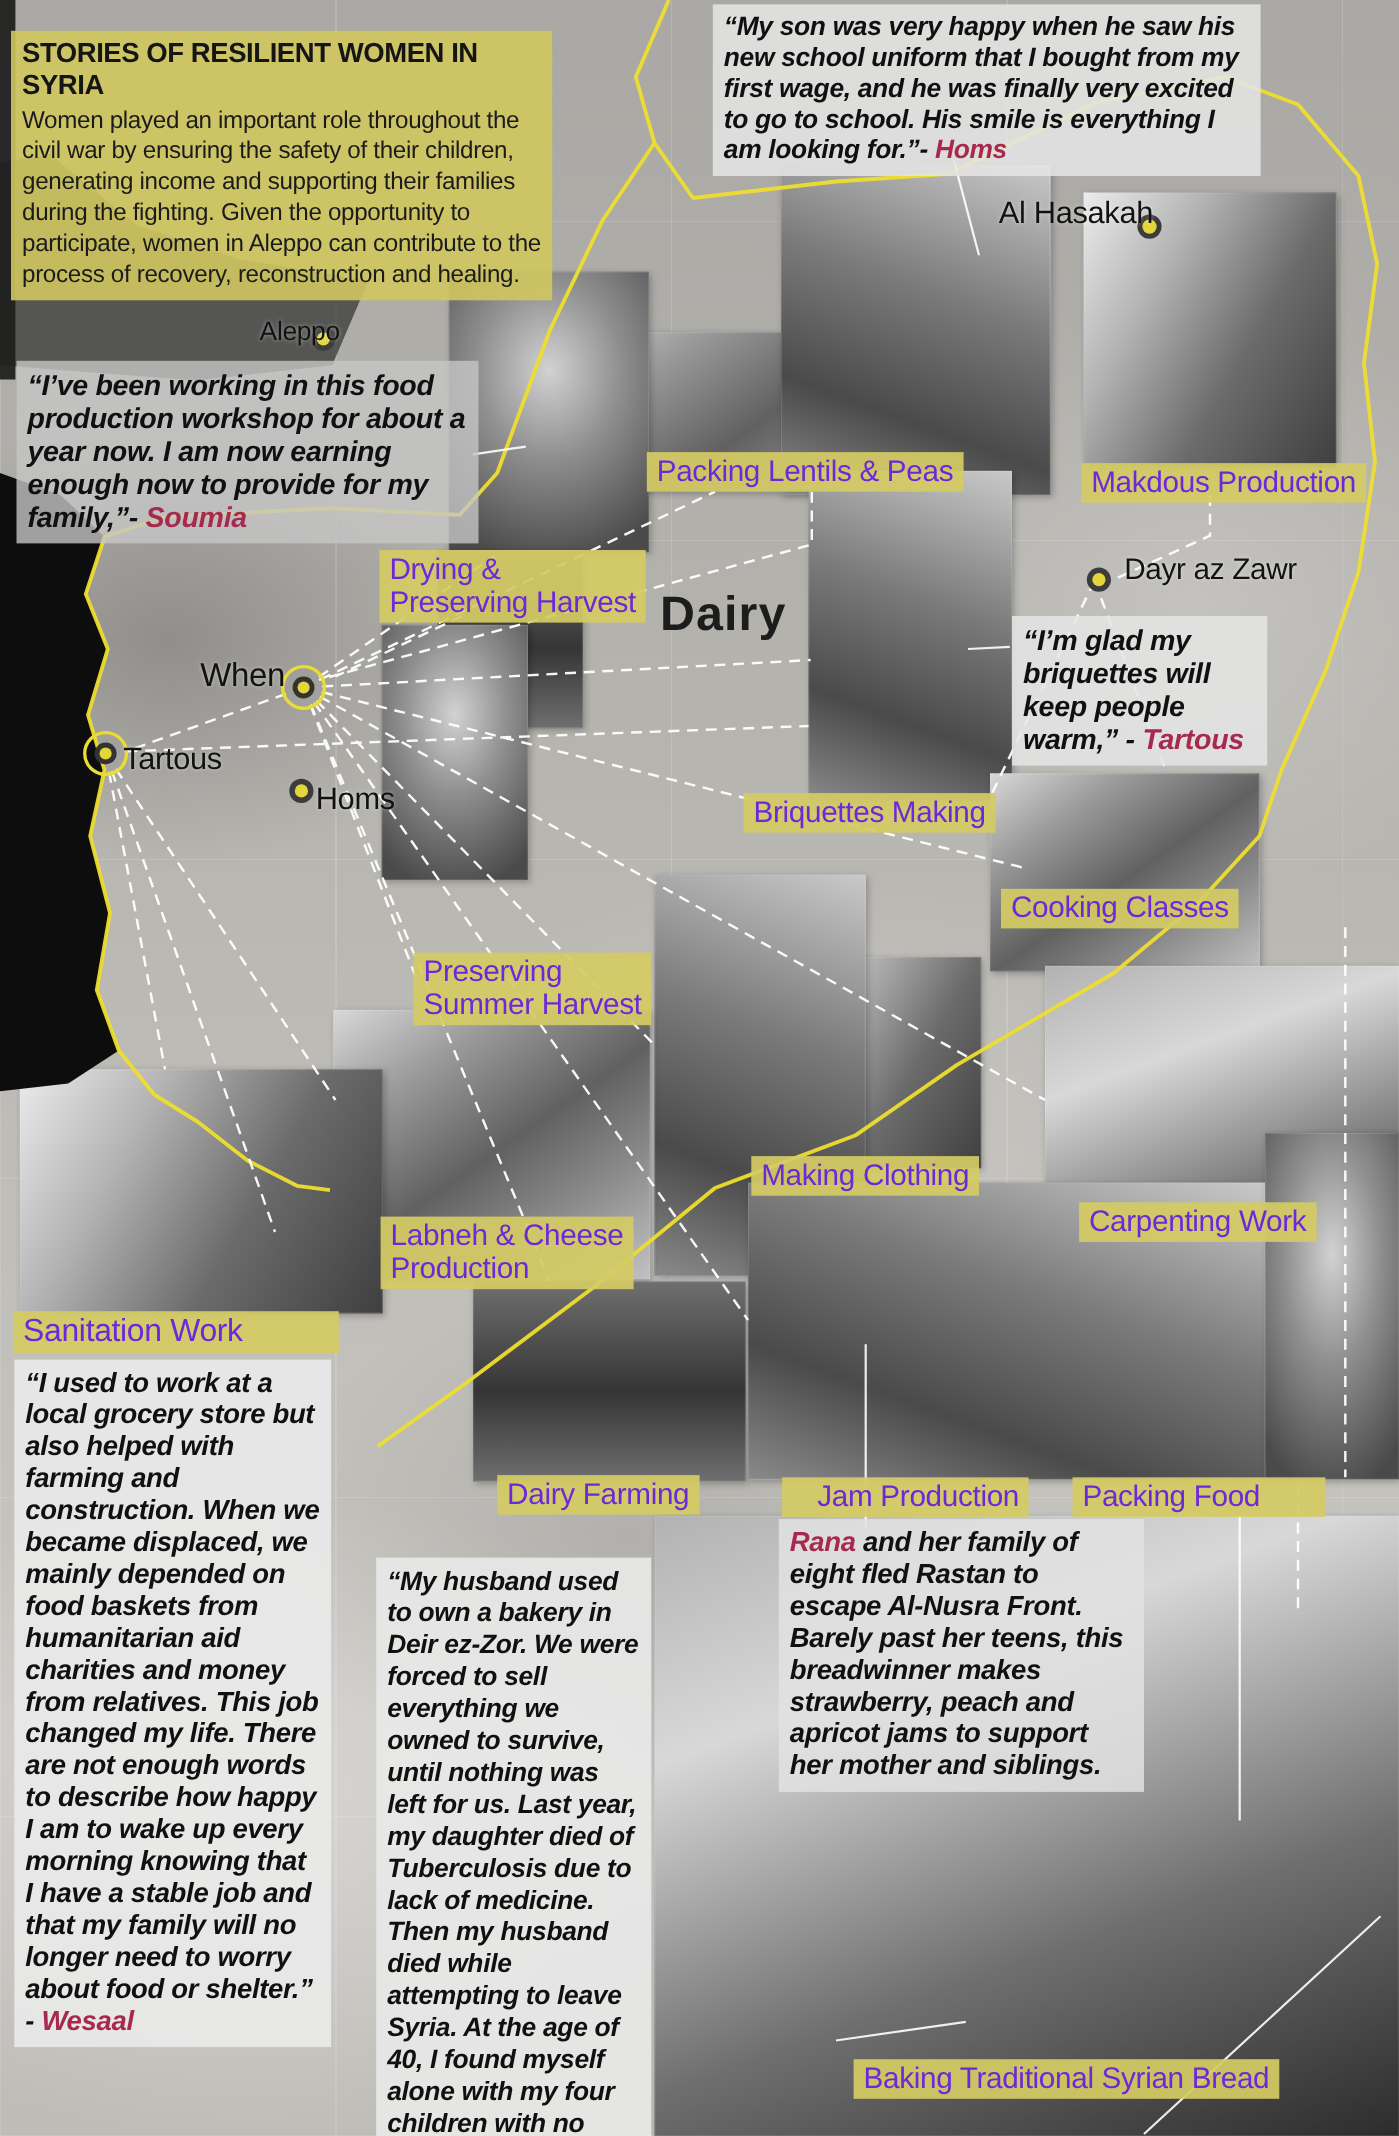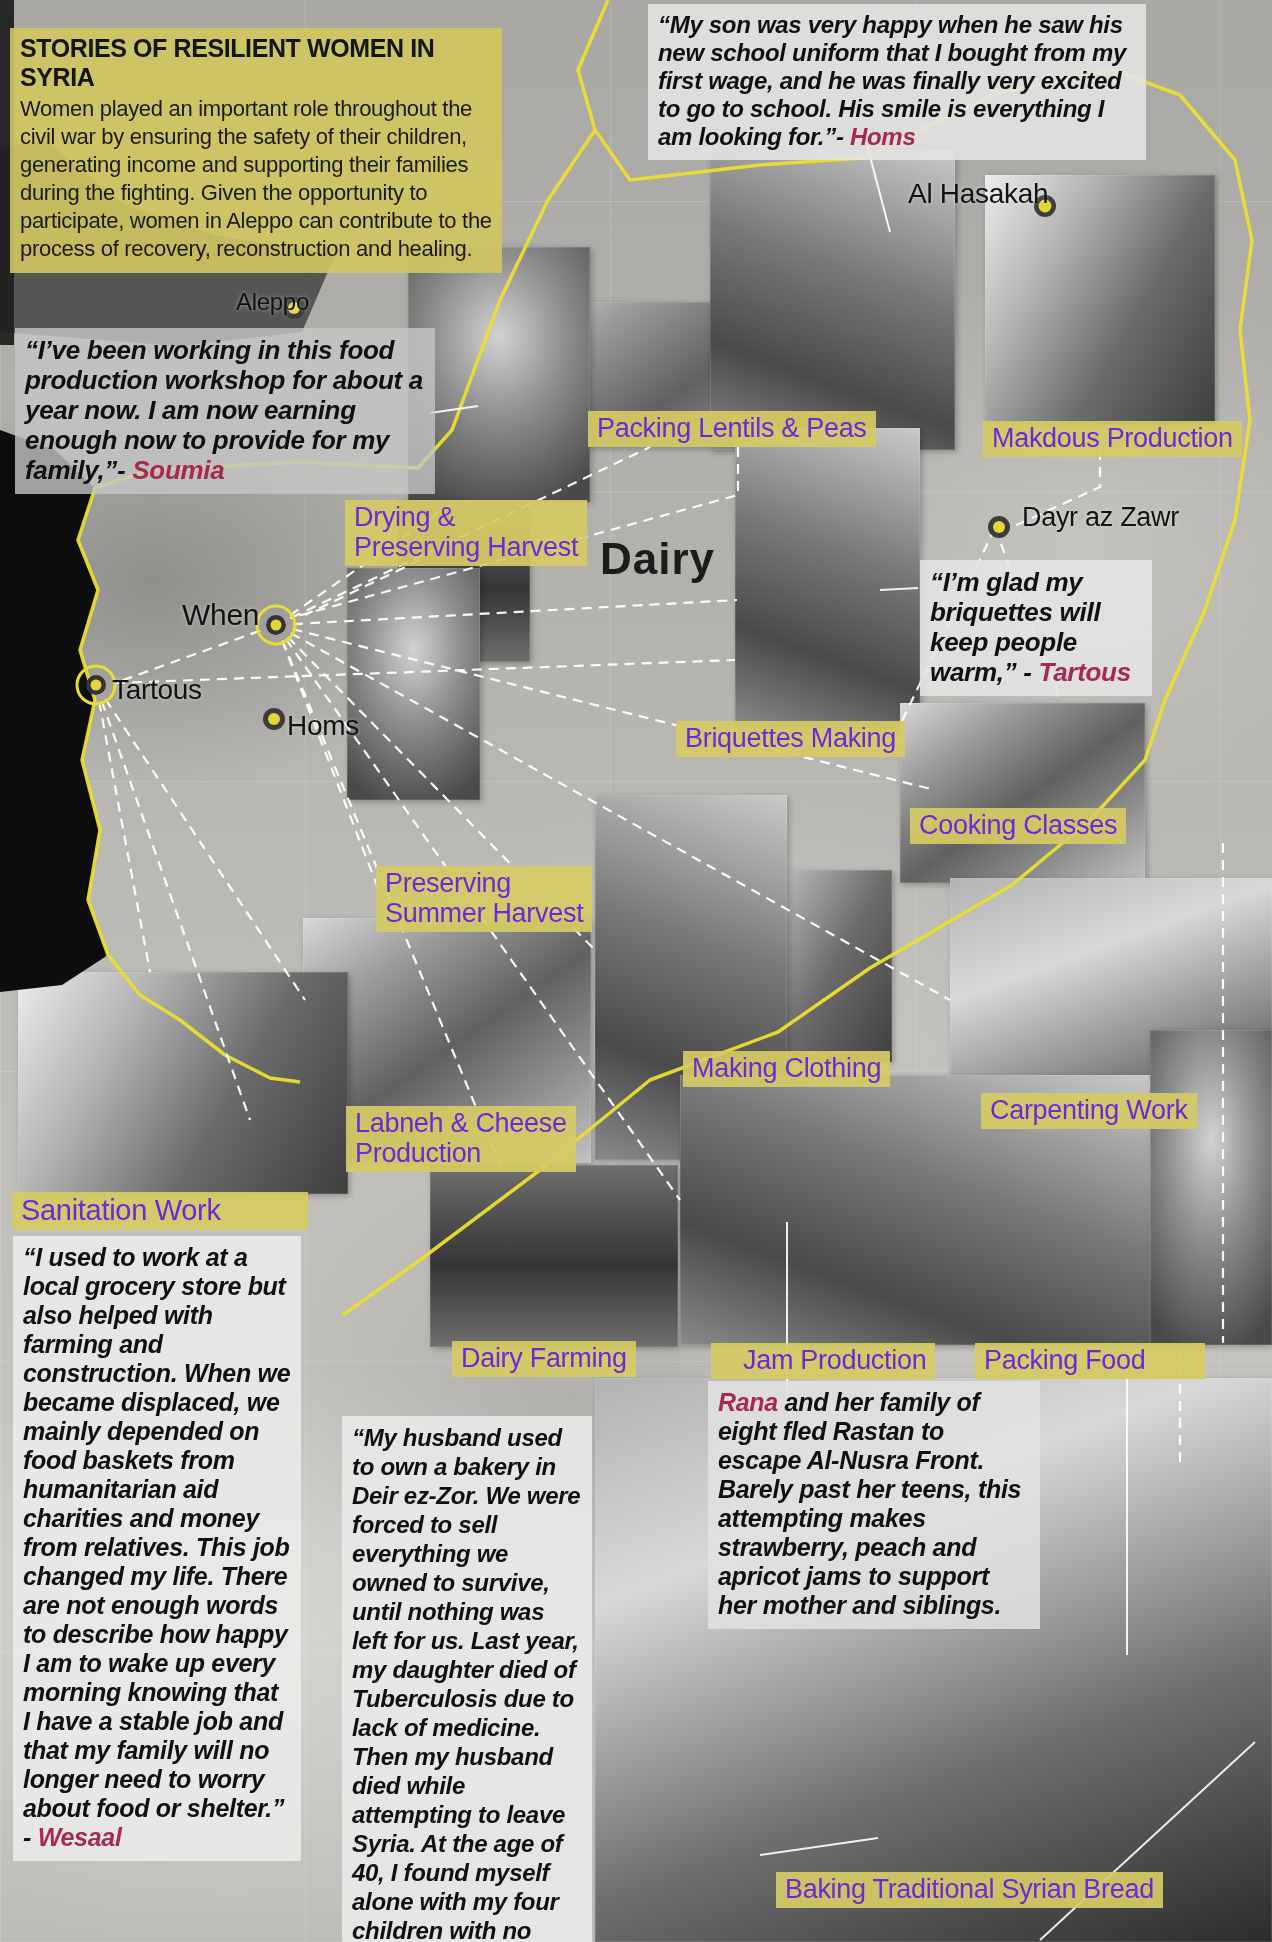--- a/index.html
+++ b/index.html
@@ -178,15 +178,15 @@
   <div class="quote q-lina"><span class="qt">“My son was very happy when he saw his new school uniform that I bought from my first wage, and he was finally very excited to go to school. His smile is everything I am looking for.”- </span><span class="nm">Homs</span></div>
 
   <div class="quote q-soumia"><span class="qt">“I’ve been working in this food production workshop for about a year now. I am now earning enough now to provide for my family,”- </span><span class="nm">Soumia</span></div>
 
   <div class="quote q-ghasoun"><span class="qt">“I’m glad my briquettes will keep people warm,” - </span><span class="nm">Tartous</span></div>
 
   <div class="quote q-wesaal"><span class="qt">“I used to work at a local grocery store but also helped with farming and construction. When we became displaced, we mainly depended on food baskets from humanitarian aid charities and money from relatives. This job changed my life. There are not enough words to describe how happy I am to wake up every morning knowing that I have a stable job and that my family will no longer need to worry about food or shelter.” - </span><span class="nm">Wesaal</span></div>
 
   <div class="quote q-rehab"><span class="qt">“My husband used to own a bakery in Deir ez-Zor. We were forced to sell everything we owned to survive, until nothing was left for us. Last year, my daughter died of Tuberculosis due to lack of medicine. Then my husband died while attempting to leave Syria. At the age of 40, I found myself alone with my four children with no source of income.”- </span></div>
 
-  <div class="quote q-rana"><span class="nm">Rana</span><span class="qt"> and her family of eight fled Rastan to escape Al-Nusra Front. Barely past her teens, this attempting makes strawberry, peach and apricot jams to support her mother and siblings.</span></div>
+  <div class="quote q-rana"><span class="nm">Rana</span><span class="qt"> and her family of eight fled Rastan to escape Al-Nusra Front. Barely past her teens, this breadwinner makes strawberry, peach and apricot jams to support her mother and siblings.</span></div>
 
 </div>
 
 </body></html>

